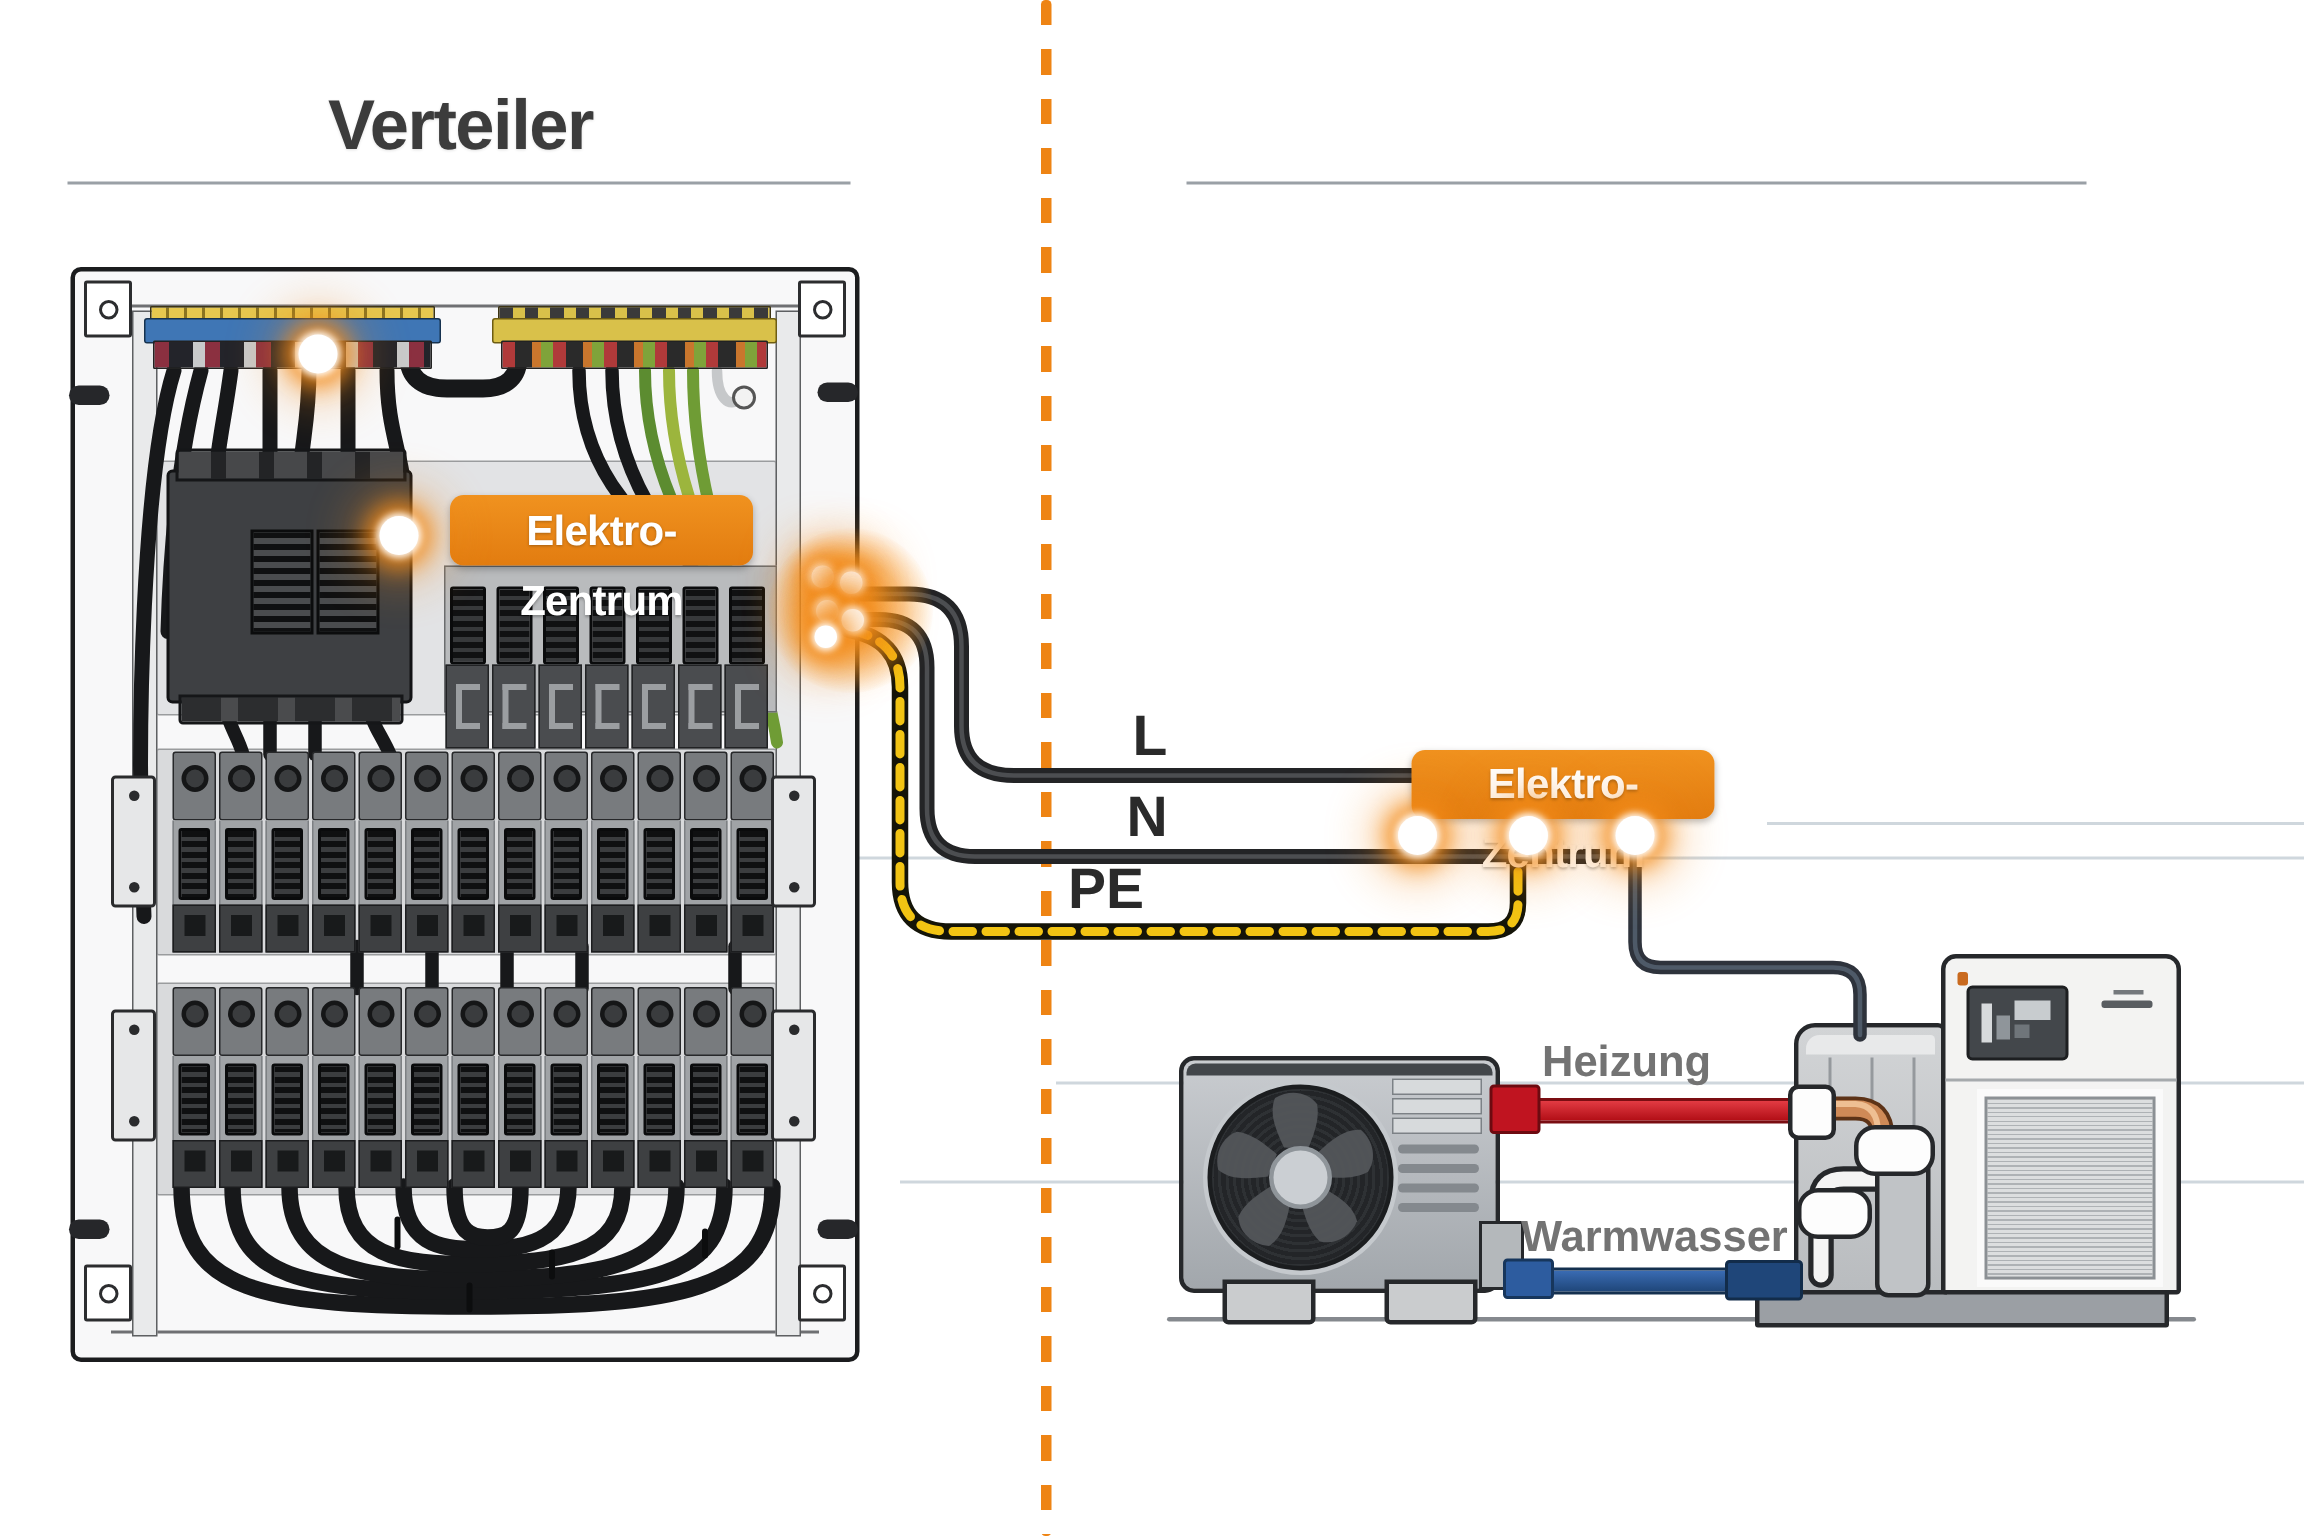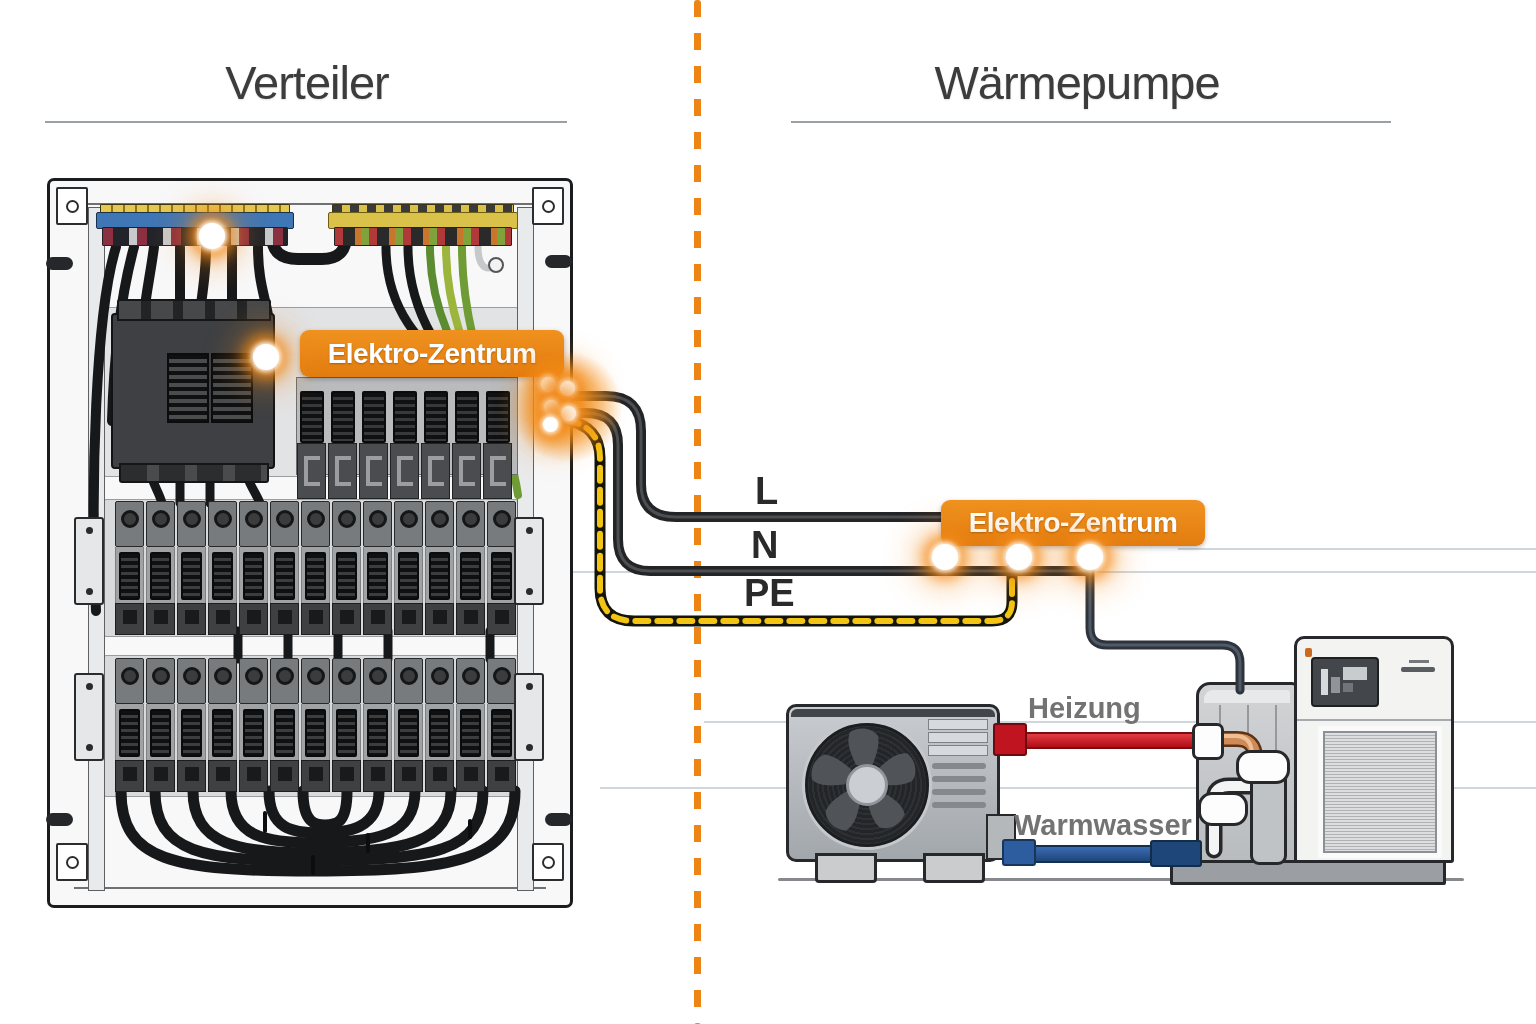--- a/index.html
+++ b/index.html
@@ -6,25 +6,25 @@
   #canvas{position:relative;width:1536px;height:1024px;background:#ffffff;overflow:hidden;
           font-family:"Liberation Sans",sans-serif;}
   .abs{position:absolute;}
   
   .bgline{position:absolute;height:2px;background:#bfc9d2;opacity:.75;}
   
   #divider{position:absolute;left:694px;top:0;width:7px;height:1024px;
     background:repeating-linear-gradient(180deg,#ee8414 0 17px,transparent 17px 33px);
     border-radius:3px;}
   
-  .title{position:absolute;width:400px;text-align:center;font-size:47px;font-weight:normal;
+  .title{position:absolute;width:400px;text-align:center;font-size:47px;font-weight:bold;
     color:#3c3c3c;letter-spacing:-1px;text-shadow:0 1px 2px rgba(0,0,0,.12);}
   .underline{position:absolute;height:2px;background:#9aa0a6;}
   
-  .badge{position:absolute;width:264px;height:47px;border-radius:9px;
+  .badge{position:absolute;width:202px;height:47px;border-radius:9px;
     background:linear-gradient(180deg,#f0921f,#e27c10);color:#fff;font-weight:bold;
     font-size:28px;line-height:47px;text-align:center;letter-spacing:-.5px;
     box-shadow:0 2px 5px rgba(0,0,0,.28);text-shadow:0 1px 2px rgba(0,0,0,.28);z-index:30;}
   
   .dot{position:absolute;background:#fff;border-radius:50%;z-index:32;
     box-shadow:0 0 5px 2px rgba(255,255,255,.95),0 0 14px 9px rgba(243,140,26,.85),
                0 0 30px 20px rgba(243,140,26,.33);}
   .dot.big{width:26px;height:26px;}
   .dot.small{width:15px;height:15px;}
   
@@ -152,21 +152,20 @@
   <div class="bgline" style="left:570px;top:571px;width:966px;"></div>
   <div class="bgline" style="left:704px;top:721px;width:832px;"></div>
   <div class="bgline" style="left:600px;top:787px;width:936px;"></div>
 
   <div id="divider"></div>
 
   <div class="groundline"></div>
 
   <div class="title" style="left:107px;top:55px;">Verteiler</div>
   <div class="underline" style="left:45px;top:121px;width:522px;"></div>
-  <div class="title" style="left:877px;top:55px;">Wärmepumpe</div>
   <div class="underline" style="left:791px;top:121px;width:600px;"></div>
 
   <div id="panel">
 
     <div class="band" style="left:54px;top:126px;width:412px;height:168px;background:#e2e3e5;"></div>
     <div class="band" style="left:54px;top:318px;width:412px;height:136px;"></div>
     <div class="band" style="left:54px;top:474px;width:412px;height:140px;"></div>
     <div class="abs" style="left:24px;top:22px;width:472px;height:2px;background:#6f7073;"></div>
     <div class="abs" style="left:24px;top:706px;width:472px;height:2px;background:#6f7073;"></div>
 
@@ -699,18 +698,18 @@
 
   <div class="badge" style="left:300px;top:330px;">Elektro-Zentrum</div>
   <div class="badge" style="left:941px;top:500px;height:46px;line-height:46px;">Elektro-Zentrum</div>
 
   <div class="dot big" style="left:932px;top:544px;"></div>
   <div class="dot big" style="left:1006px;top:544px;"></div>
   <div class="dot big" style="left:1077px;top:544px;"></div>
 
   <div class="wlabel" style="left:755px;top:470px;">L</div>
   <div class="wlabel" style="left:751px;top:524px;">N</div>
-  <div class="wlabel" style="left:744px;top:572px;">PE</div>
+  <div class="wlabel" style="left:712px;top:572px;">PE</div>
 
   <div class="plabel" style="left:1028px;top:692px;">Heizung</div>
   <div class="plabel" style="left:1014px;top:809px;">Warmwasser</div>
 
 </div>
 
 </body></html>

